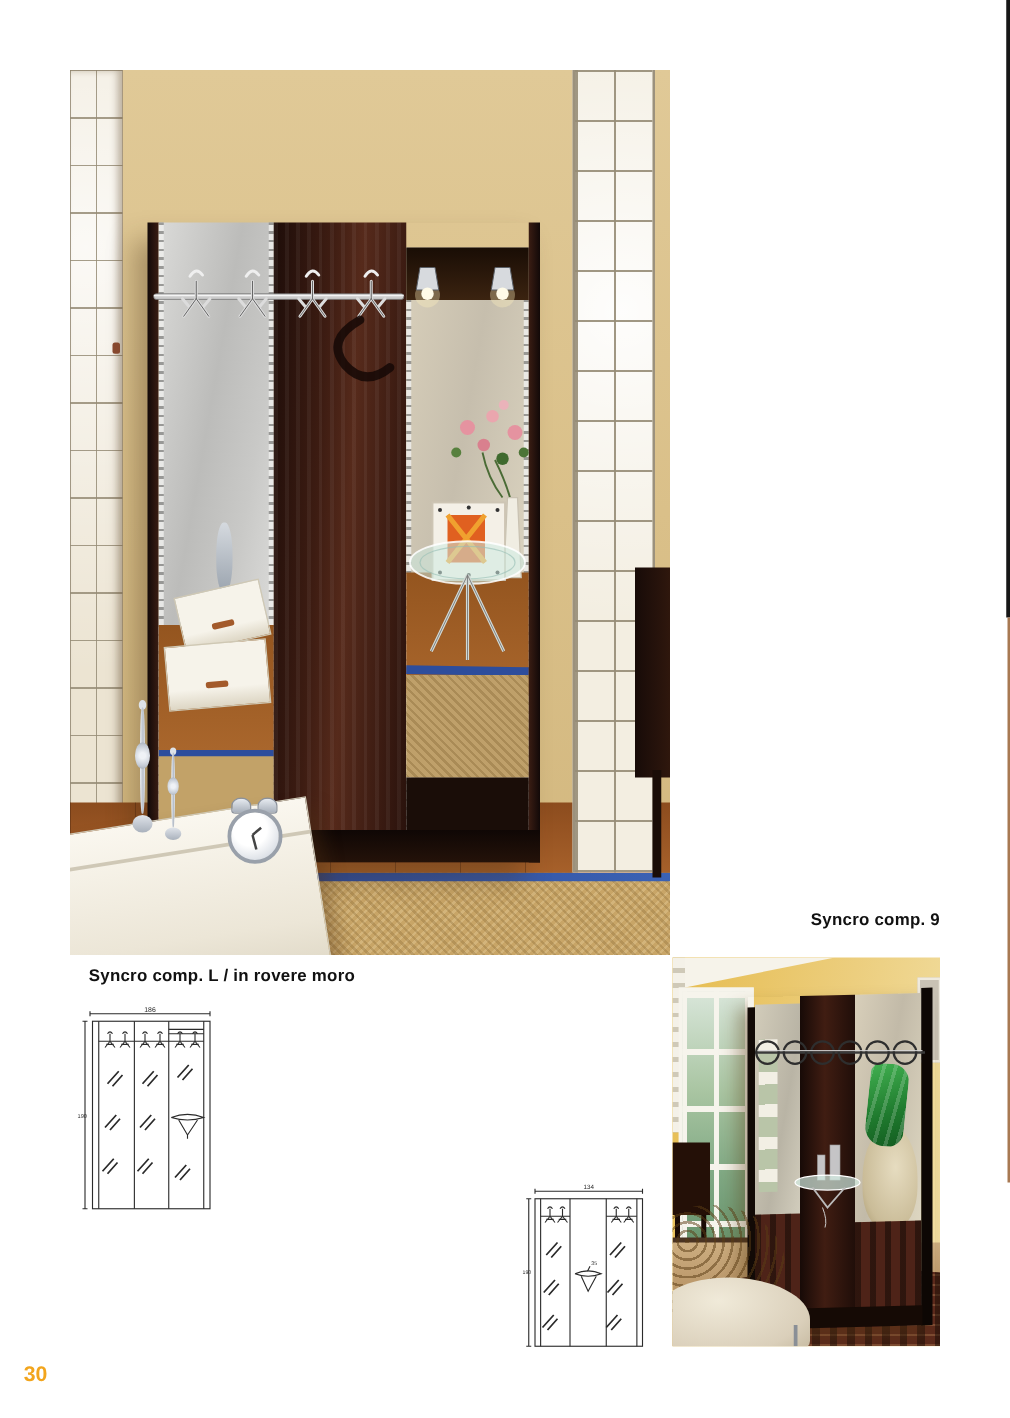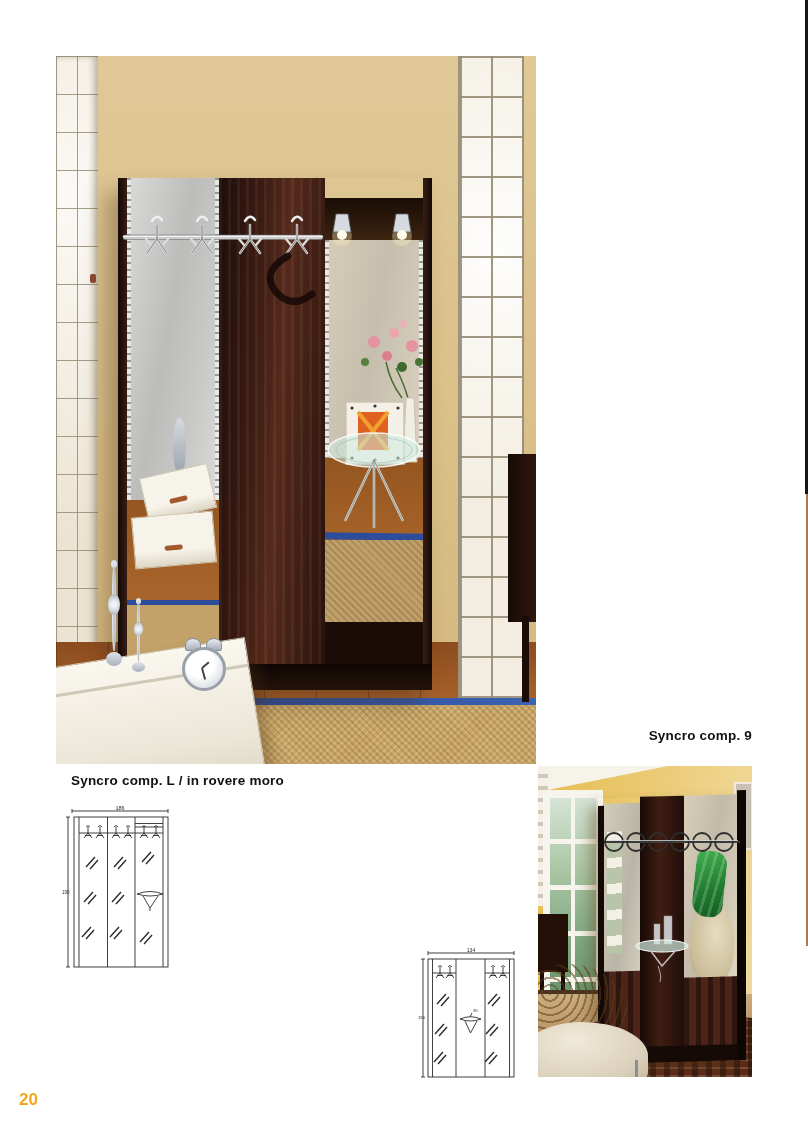--- a/index.html
+++ b/index.html
@@ -398,16 +398,16 @@
         <path d="M112,184 L124,200 L138,184" stroke="#bbb" stroke-width="1.5" fill="none"></path>
         <path d="M120,200 q4,10 2,16" stroke="#ccc" stroke-width="0.8" fill="none"></path>
       </g>
     </svg>
 
     <div class="abs p9wicker"></div>
     <div class="abs p9cream"></div>
     <div class="abs p9chairleg"></div>
   </div>
 
-  <div id="page-number">20</div>
+  <div id="page-number">30</div>
   <div id="edge-black"></div>
   <div id="edge-brown"></div>
 </div>
 
 </body></html>

